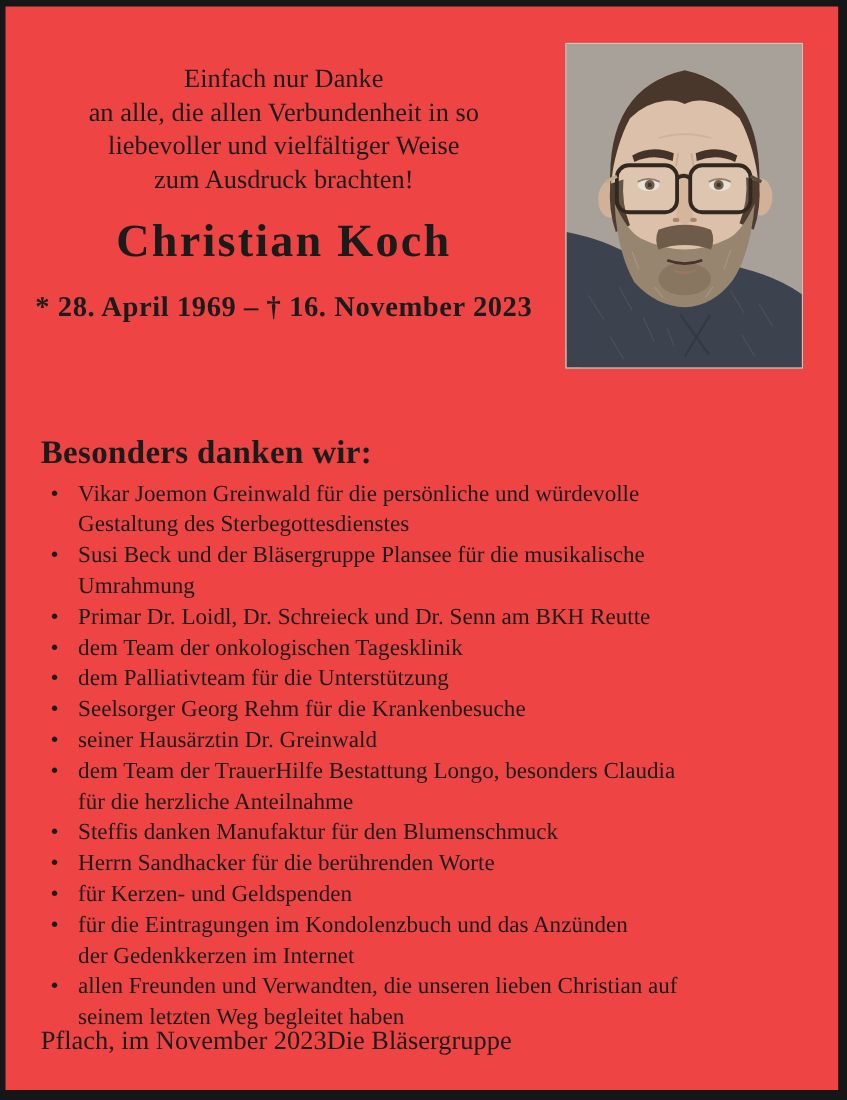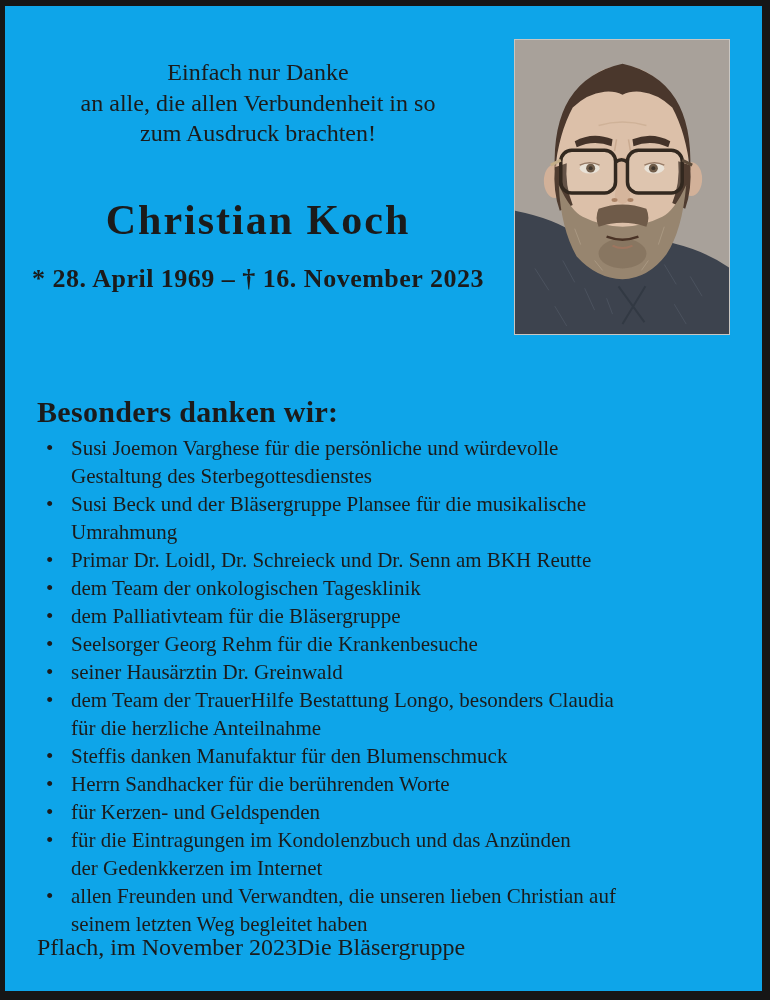--- a/index.html
+++ b/index.html
@@ -1,21 +1,21 @@
 <!DOCTYPE html>
 <html><head>
 <meta charset="utf-8">
 <title>Traueranzeige</title>
 <style>
   html, body { margin: 0; padding: 0; background: #ffffff; }
   .page {
     position: relative;
     width: 770px; height: 1000px;
     box-sizing: border-box;
-    background: #0ea5e9;
+    background: #ef4444;
     border: solid #161616;
     border-width: 6px 8px 9px 5px;
     font-family: "Liberation Serif", "DejaVu Serif", serif;
     color: #1b1b1b;
     overflow: hidden;
   }
   .intro-block {
     position: absolute; left: 10px; top: 51px; width: 486px;
     text-align: center; font-size: 24px; line-height: 30.5px;
   }
@@ -57,20 +57,21 @@
   }
 </style>
 </head>
 <body>
 
 <div class="page">
 
   <div class="intro-block">
     <div>Einfach nur Danke</div>
     <div>an alle, die allen Verbundenheit in so</div>
+    <div>liebevoller und vielfältiger Weise</div>
     <div>zum Ausdruck brachten!</div>
   </div>
 
   <h1 class="name">Christian Koch</h1>
 
   <div class="dates">* 28. April 1969 – † 16. November 2023</div>
 
   <div class="photo-frame">
     <svg viewBox="0 0 215 296" preserveAspectRatio="none">
 
@@ -152,27 +153,27 @@
         <path d="M101,123 Q107,118 113,123" fill="none"></path>
         <path d="M46,121 L36,126" fill="none" stroke="#c3ad88" stroke-width="3"></path>
         <path d="M168,121 L178,126" fill="none" stroke="#5a4a3a" stroke-width="3"></path>
       </g>
     </svg>
   </div>
 
   <div class="thanks-heading">Besonders danken wir:</div>
 
   <ul class="thanks-list">
-    <li><span class="bullet">•</span><span class="txt">Susi Joemon Varghese für die persönliche und würdevolle
+    <li><span class="bullet">•</span><span class="txt">Vikar Joemon Greinwald für die persönliche und würdevolle
 Gestaltung des Sterbegottesdienstes</span></li>
     <li><span class="bullet">•</span><span class="txt">Susi Beck und der Bläsergruppe Plansee für die musikalische
 Umrahmung</span></li>
     <li><span class="bullet">•</span><span class="txt">Primar Dr. Loidl, Dr. Schreieck und Dr. Senn am BKH Reutte</span></li>
     <li><span class="bullet">•</span><span class="txt">dem Team der onkologischen Tagesklinik</span></li>
-    <li><span class="bullet">•</span><span class="txt">dem Palliativteam für die Bläsergruppe</span></li>
+    <li><span class="bullet">•</span><span class="txt">dem Palliativteam für die Unterstützung</span></li>
     <li><span class="bullet">•</span><span class="txt">Seelsorger Georg Rehm für die Krankenbesuche</span></li>
     <li><span class="bullet">•</span><span class="txt">seiner Hausärztin Dr. Greinwald</span></li>
     <li><span class="bullet">•</span><span class="txt">dem Team der TrauerHilfe Bestattung Longo, besonders Claudia
 für die herzliche Anteilnahme</span></li>
     <li><span class="bullet">•</span><span class="txt">Steffis danken Manufaktur für den Blumenschmuck</span></li>
     <li><span class="bullet">•</span><span class="txt">Herrn Sandhacker für die berührenden Worte</span></li>
     <li><span class="bullet">•</span><span class="txt">für Kerzen- und Geldspenden</span></li>
     <li><span class="bullet">•</span><span class="txt">für die Eintragungen im Kondolenzbuch und das Anzünden
 der Gedenkkerzen im Internet</span></li>
     <li><span class="bullet">•</span><span class="txt">allen Freunden und Verwandten, die unseren lieben Christian auf

